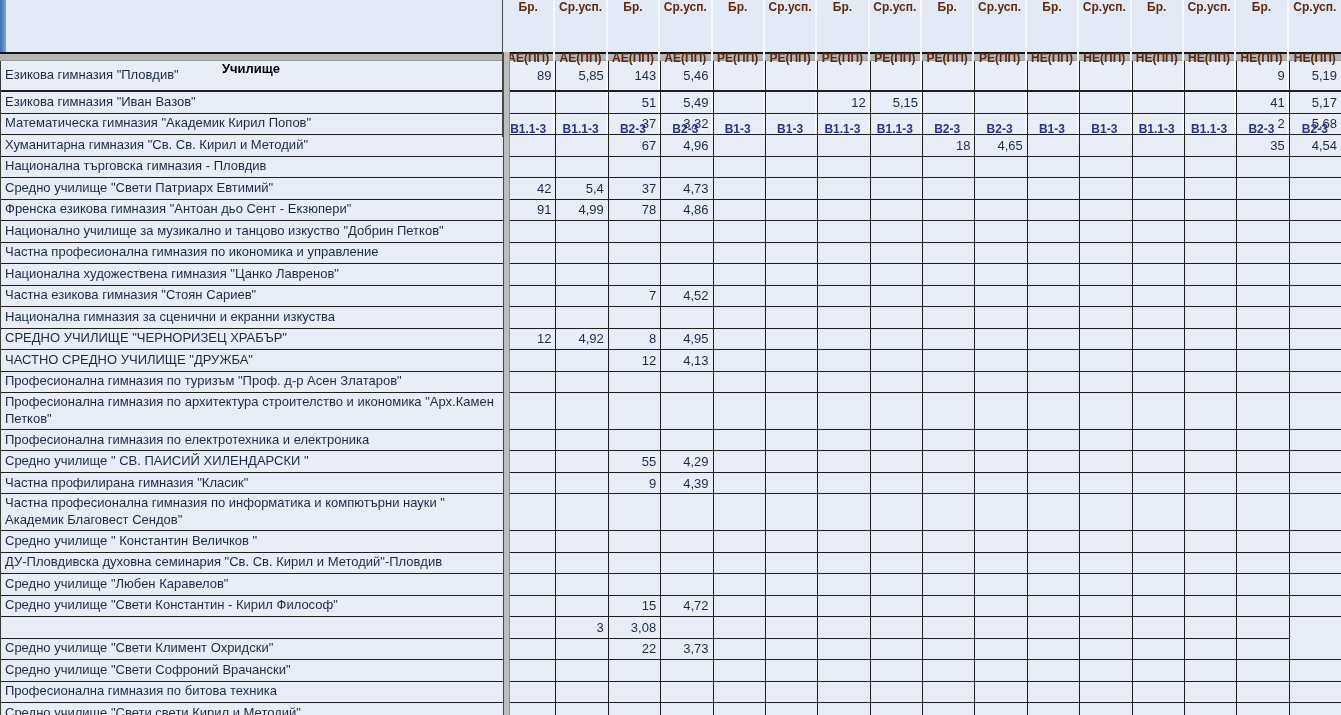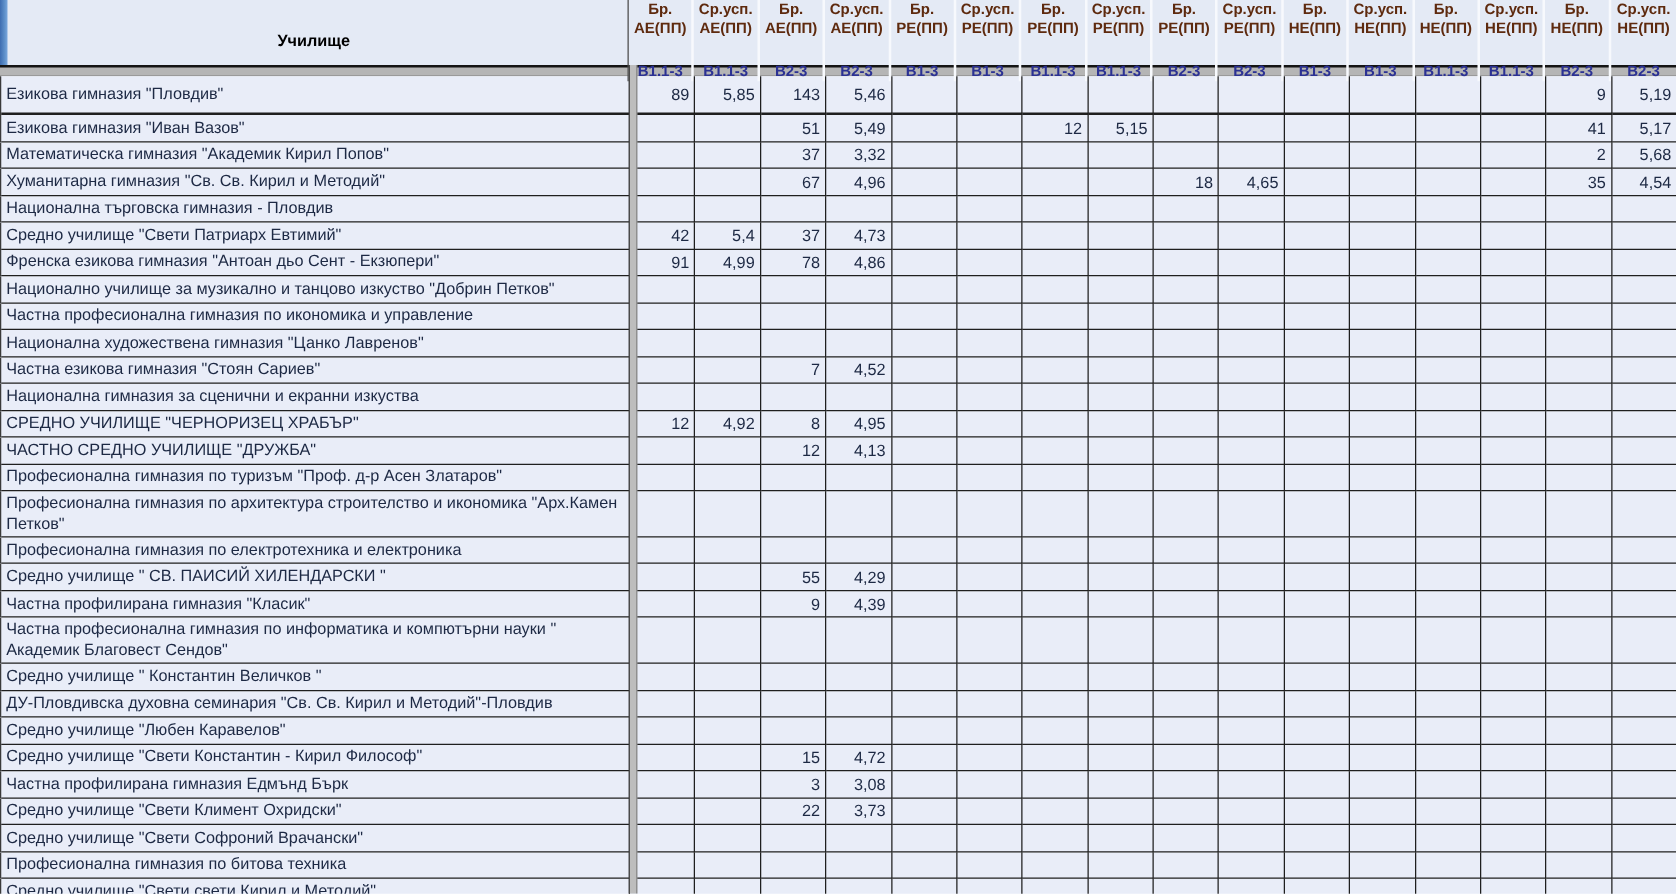--- a/index.html
+++ b/index.html
@@ -42,20 +42,21 @@
   .h-cell {
     display: flex;
     flex-direction: column;
     align-items: center;
     justify-content: center;
     text-align: center;
     font-weight: bold;
     font-size: 12px;
     line-height: 1.26;
     border-right: 2px solid #f7f9fd;
+    gap: 36px;
   }
   .h-cell:last-child { border-right: none; }
   .h-metric, .h-subject { color: #5e2a0e; }
   .h-level { color: #2b3193; margin-top: 20px; }
   
   .band-h {
     height: 9px;
     width: 1341px;
     background: #b5b5b5;
     border-top: 2px solid #141414;
@@ -644,21 +645,20 @@
         <div class="cell val"></div>
         <div class="cell val"></div>
         <div class="cell val"></div>
         <div class="cell val"></div>
         <div class="cell val"></div>
         <div class="cell val"></div>
         <div class="cell val"></div>
         <div class="cell val"></div>
       </div>
       <div class="row">
-        <div class="cell name">Частна профилирана гимназия Едмънд Бърк</div>
         <div class="cell val"></div>
         <div class="cell val"></div>
         <div class="cell val">3</div>
         <div class="cell val">3,08</div>
         <div class="cell val"></div>
         <div class="cell val"></div>
         <div class="cell val"></div>
         <div class="cell val"></div>
         <div class="cell val"></div>
         <div class="cell val"></div>

